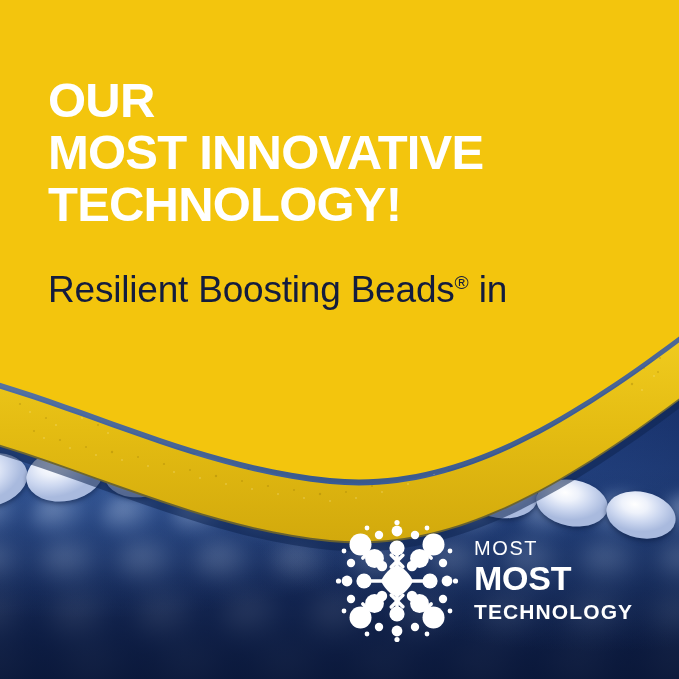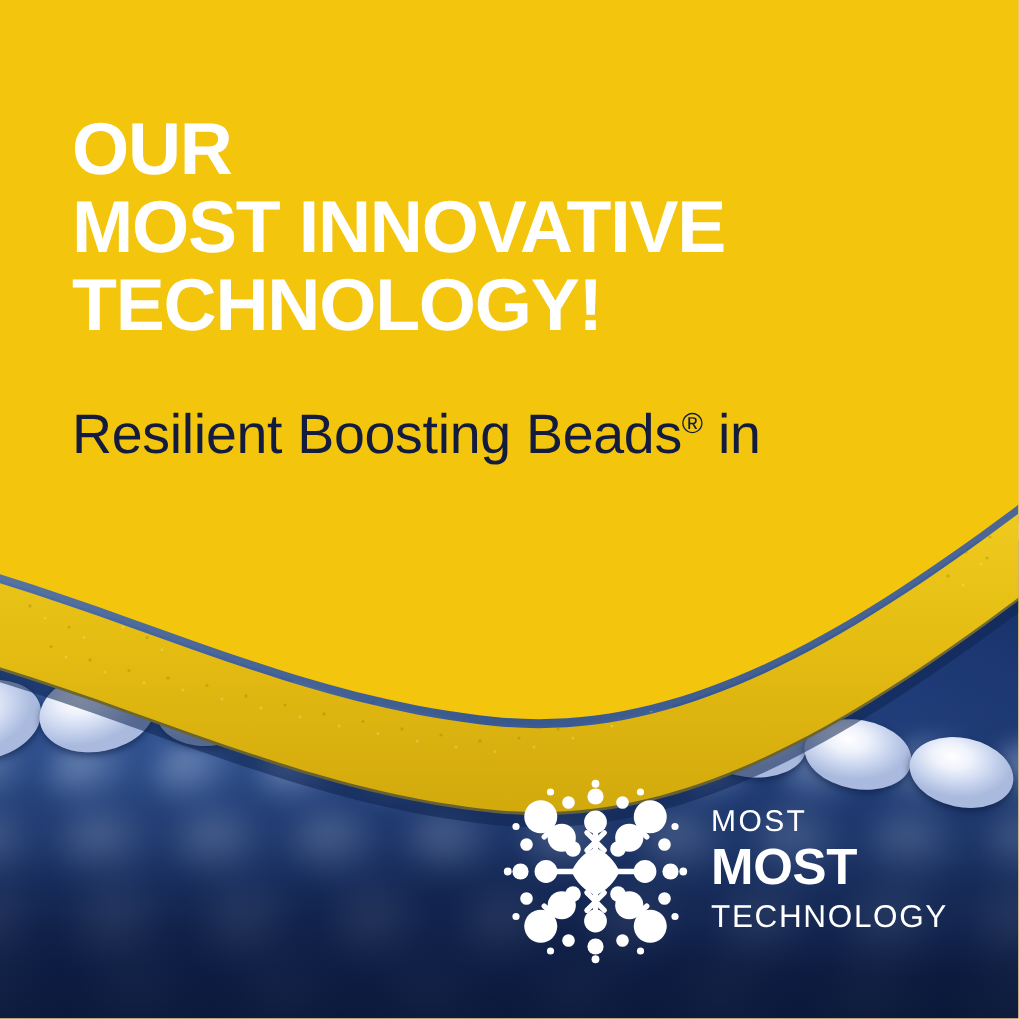--- a/index.html
+++ b/index.html
@@ -162,21 +162,21 @@
     margin-bottom: 2px;
   }
   .badge-big {
     font-size: 34px;
     font-weight: 700;
     letter-spacing: -0.2px;
     line-height: 1.03;
   }
   .badge-tech {
     font-size: 21px;
-    font-weight: 400;
+    font-weight: 700;
     letter-spacing: 1.1px;
     line-height: 1.2;
     margin-top: 3px;
   }
 </style>
 </head>
 <body>
 
 <div id="ad-canvas">
 

